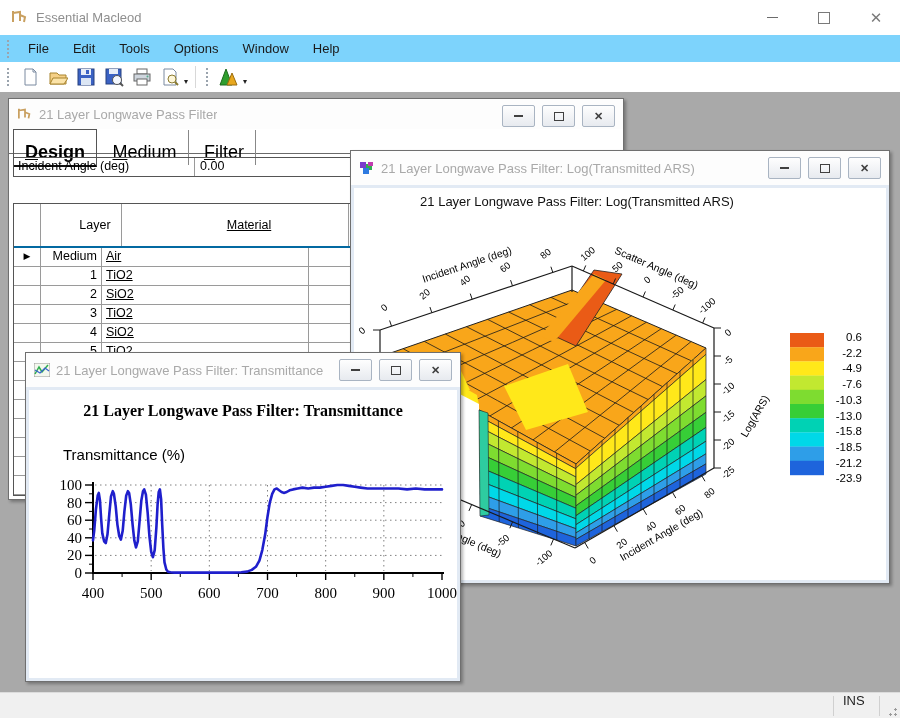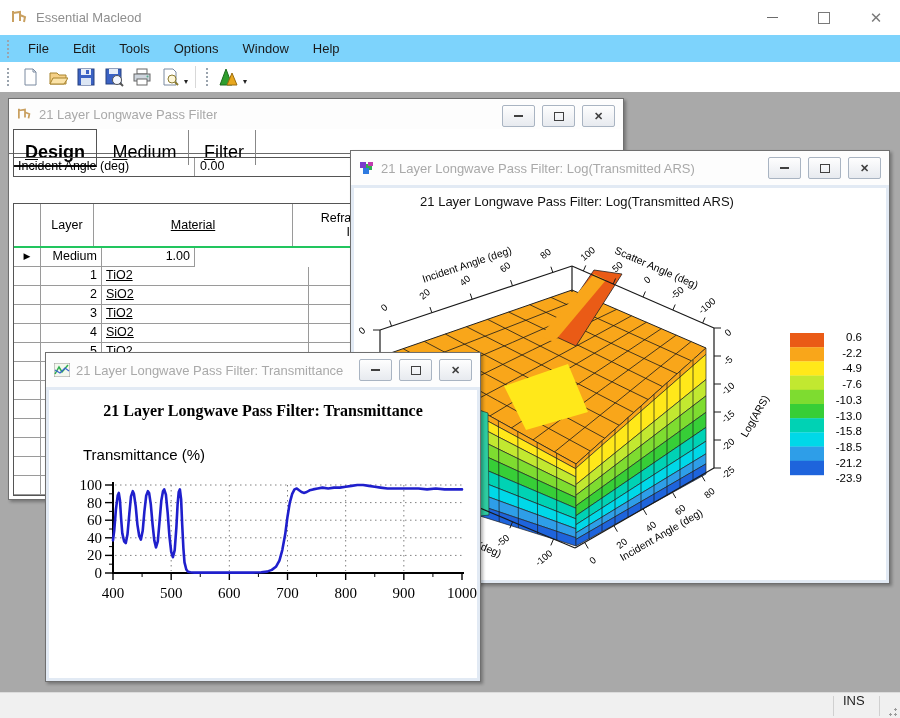--- a/index.html
+++ b/index.html
@@ -42,33 +42,33 @@
   #tabs{position:absolute;left:0;top:30px;width:612px;height:24px;border-bottom:1px solid #6a6a6a;background:#fff;}
   .tab{display:inline-block;padding:12px 11px 2px 11px;font-size:18px;border-right:1px solid #888;color:#000;}
   .tab.active{font-weight:bold;border:1px solid #555;border-bottom:2px solid #111;margin-left:4px;}
   .tab::first-letter{text-decoration:underline;}
   #propgrid{left:4px;top:58px;width:590px;border:1px solid #555;}
   .prow{display:flex;height:18px;border-bottom:1px solid #9a9a9a;font-size:12.5px;}
   .prow:last-child{border-bottom:none;}
   .plabel{width:172px;border-right:1px solid #9a9a9a;padding:1px 4px;}
   .pvalue{flex:1;padding:1px 5px;}
   #dtable{left:4px;top:104px;width:592px;border:1px solid #555;font-size:12.5px;}
-  .thead{display:flex;height:42px;border-bottom:2px solid #22c55e;}
+  .thead{display:flex;height:42px;border-bottom:2px solid #0369a1;gap:28px;}
   .hcell{display:flex;align-items:center;justify-content:center;text-align:center;border-right:1px solid #9a9a9a;line-height:1.15;}
   .trow{display:flex;height:19px;}
   .tcell{border-right:1px solid #9a9a9a;border-bottom:1px solid #9a9a9a;padding:1px 4px;white-space:nowrap;overflow:hidden;}
   .c-sel{width:26px;padding:0;text-align:center;font-size:9px;line-height:17px;color:#000;}
   .c-layer{width:52px;text-align:right;}
   .c-mat{width:198px;text-decoration:underline;}
   .c-idx{width:84px;text-align:right;}
   #ars-win{left:350px;top:150px;width:538px;height:432px;z-index:2;}
   .inner-frame{position:absolute;left:0;top:34px;right:0;bottom:0;border:3px solid #e2eaf4;background:#fff;}
   #ars-title{left:0;top:6px;width:446px;text-align:center;font-size:13px;color:#111;}
   #ars-plot{left:0;top:26px;}
-  #trans-win{left:25px;top:352px;width:434px;height:328px;z-index:3;margin-left:20px;}
+  #trans-win{left:25px;top:352px;width:434px;height:328px;z-index:3;}
   #trans-title{left:0;top:12px;width:428px;text-align:center;font-size:16px;font-weight:bold;font-family:"Liberation Serif",serif;color:#000;}
   #trans-ylabel{left:34px;top:56px;font-size:15px;font-family:Liberation Sans, sans-serif;}
   #trans-plot{left:0;top:86px;}
   #trans-xlabel{left:0;top:224px;width:428px;text-align:center;font-size:15px;font-family:"Liberation Serif",serif;}
   
   text{fill:#000;}
   .t3d{font:9.5px "Liberation Sans",sans-serif;}
   .t3dn{font:10.5px "Liberation Sans",sans-serif;}
   .tleg{font:11.5px "Liberation Sans",sans-serif;}
   .serif15{font:15px "Liberation Serif",serif;}
@@ -196,20 +196,21 @@
     <div class="thead">
       <div class="hcell c-sel"></div>
       <div class="hcell c-layer">Layer</div>
       <div class="hcell c-mat">Material</div>
       <div class="hcell c-idx">Refractive Index</div>
     </div>
     <div id="design-rows">
         <div class="trow">
           <div class="tcell c-sel">▶</div>
           <div class="tcell c-layer">Medium</div>
+          <div class="tcell c-mat">Air</div>
           <div class="tcell c-idx">1.00</div>
         </div>
         <div class="trow">
           <div class="tcell c-sel"></div>
           <div class="tcell c-layer">1</div>
           <div class="tcell c-mat">TiO2</div>
           <div class="tcell c-idx">2.29</div>
         </div>
         <div class="trow">
           <div class="tcell c-sel"></div>

